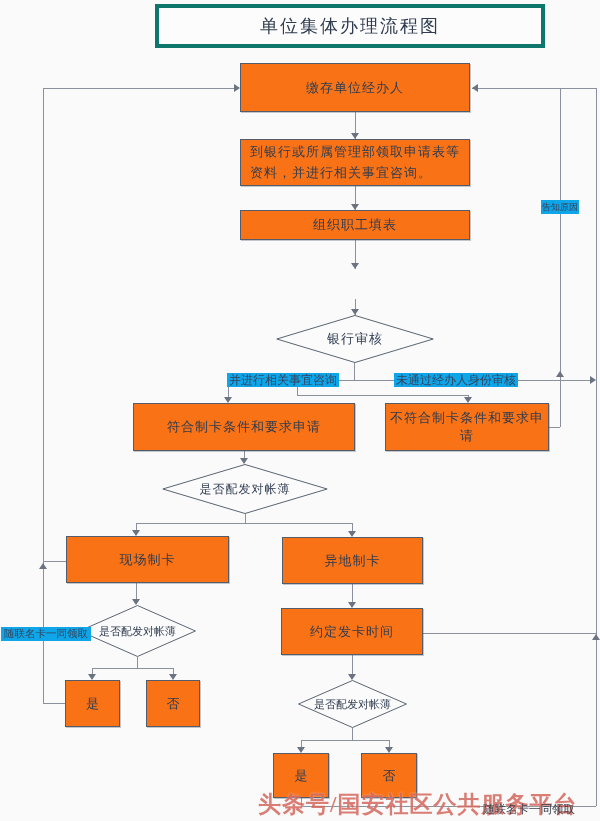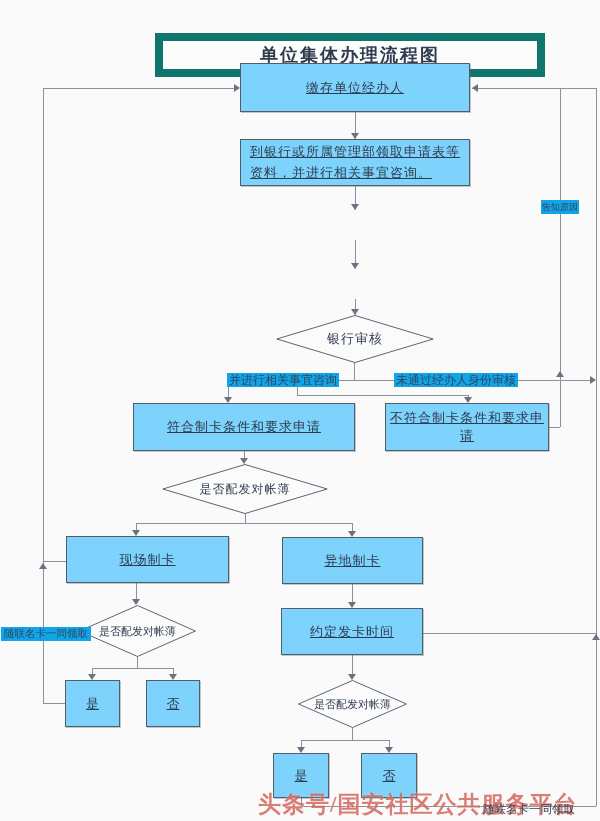--- a/index.html
+++ b/index.html
@@ -1,25 +1,25 @@
 <!DOCTYPE html>
 <html><head>
 <meta charset="utf-8">
 <style>
   html,body{margin:0;padding:0;}
   body{font-family:"Liberation Serif","DejaVu Serif",serif;}
   #stage{position:relative;width:600px;height:821px;background:#fafafa;overflow:hidden;
          color:#2f3c50;}
-  .box{position:absolute;background:#7dd3fc;border:1.5px solid #525c6b;
+  .box{position:absolute;background:#f97316;border:1.5px solid #525c6b;
        box-sizing:border-box;display:flex;align-items:center;justify-content:center;
-       text-align:center;font-size:13px;letter-spacing:1px;box-shadow:1px 1px 0 rgba(90,100,115,.35);text-decoration:underline;}
+       text-align:center;font-size:13px;letter-spacing:1px;box-shadow:1px 1px 0 rgba(90,100,115,.35);}
   .box.small{letter-spacing:0;}
-  .title-box{position:absolute;background:#fcfcfc;border:8px solid #0f766e;box-sizing:border-box;
-       display:flex;align-items:center;justify-content:center;font-size:18px;font-weight:bold;
-       letter-spacing:2px;margin-top:29px;}
+  .title-box{position:absolute;background:#fcfcfc;border:4px solid #0f766e;box-sizing:border-box;
+       display:flex;align-items:center;justify-content:center;font-size:18px;font-weight:normal;
+       letter-spacing:2px;}
   .multiline{display:block;padding:7px 9px;text-align:left;line-height:1.55;
        word-break:break-all;}
   .diamond{position:absolute;}
   .diamond svg{position:absolute;left:0;top:0;width:100%;height:100%;}
   .dlabel{position:absolute;left:0;top:0;right:0;bottom:0;display:flex;align-items:center;
        justify-content:center;font-size:12px;letter-spacing:1px;}
   .vl{position:absolute;width:1px;background:#8a909c;}
   .hl{position:absolute;height:1px;background:#8a909c;}
   .arr{position:absolute;width:0;height:0;}
   .a-d{border-left:4px solid transparent;border-right:4px solid transparent;border-top:6px solid #6b7380;}
@@ -113,20 +113,21 @@
   <div class="elabel" style="left:394px;top:373px;width:124px">未通过经办人身份审核</div>
   <div class="elabel tiny" style="left:541px;top:200px;width:38px">告知原因</div>
   <div class="elabel side" style="left:1px;top:627px;width:90px">随联名卡一同领取</div>
 
   <div class="title-box" style="left:155px;top:4px;width:390px;height:44px">单位集体办理流程图</div>
 
   <div class="box" style="left:240px;top:63px;width:230px;height:49px">缴存单位经办人</div>
   <div class="box" style="left:240px;top:139px;width:230px;height:47px">
       <span class="multiline">到银行或所属管理部领取申请表等资料，并进行相关事宜咨询。</span>
     </div>
+  <div class="box" style="left:240px;top:210px;width:230px;height:30px">组织职工填表</div>
   <div class="box" style="left:133px;top:403px;width:222px;height:48px">符合制卡条件和要求申请</div>
   <div class="box" style="left:385px;top:403px;width:164px;height:48px">不符合制卡条件和要求申请</div>
   <div class="box" style="left:66px;top:536px;width:163px;height:47px">现场制卡</div>
   <div class="box" style="left:282px;top:537px;width:141px;height:47px">异地制卡</div>
   <div class="box" style="left:281px;top:608px;width:142px;height:47px">约定发卡时间</div>
   <div class="box small" style="left:65px;top:680px;width:55px;height:47px">是</div>
   <div class="box small" style="left:146px;top:680px;width:54px;height:47px">否</div>
   <div class="box small" style="left:273px;top:753px;width:56px;height:45px">是</div>
   <div class="box small" style="left:361px;top:753px;width:56px;height:45px">否</div>
 

